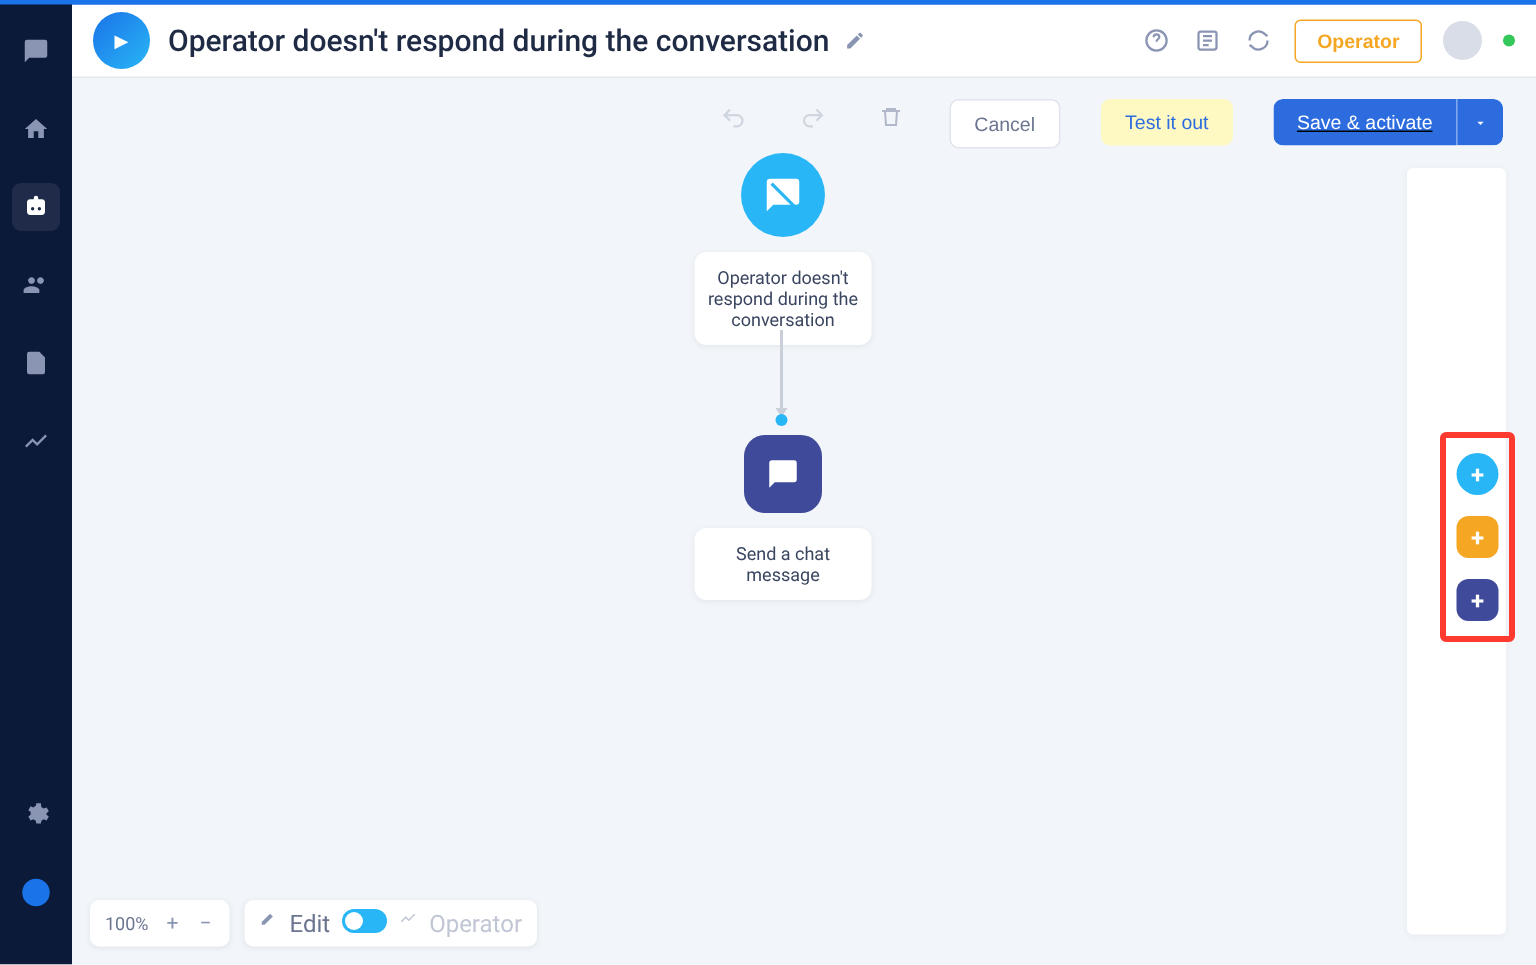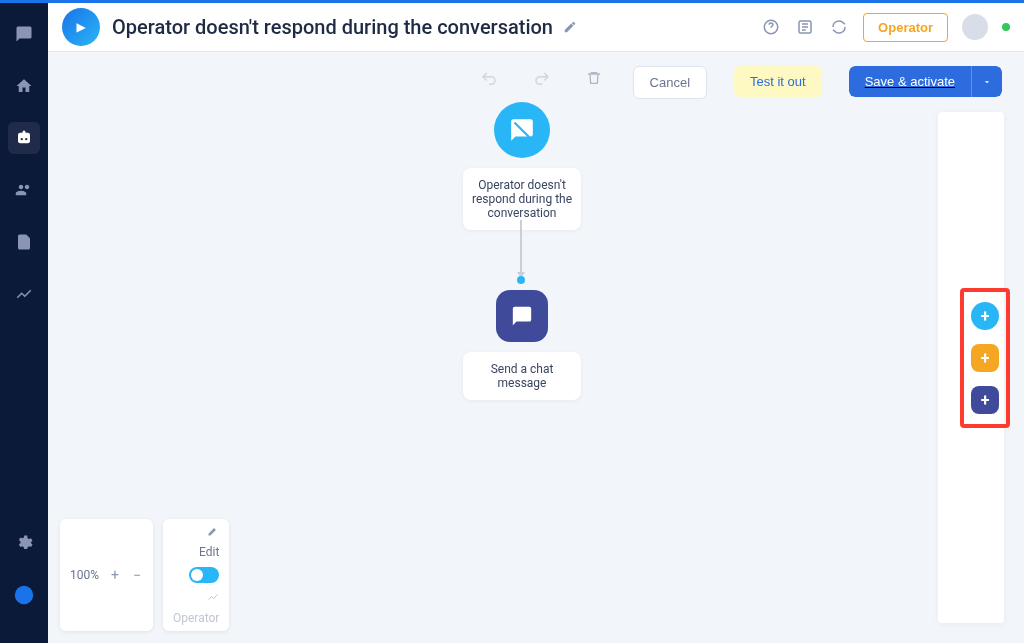--- a/index.html
+++ b/index.html
@@ -267,26 +267,25 @@
       gap: 10px;
       font-size: 12px;
       color: #6b7590;
     }
     .zoom-btn { cursor: pointer; color: #8a95b3; font-size: 14px; padding: 0 2px;}
     .mode-pill {
       background: #fff;
       border-radius: 6px;
       box-shadow: 0 1px 4px rgba(0,0,0,0.08);
       display: flex;
-      align-items: flex-end;
+      align-items: flex-start;
       padding: 6px 10px;
       gap: 8px;
-      font-size: 12px;
+      font-size: 16px;
       color: #6b7590;
-      flex-direction: column;
     }
     .toggle {
       width: 30px; height: 16px;
       border-radius: 8px;
       background: #29b6f6;
       position: relative;
       cursor: pointer;
     }
     .toggle::after {
       content: "";

